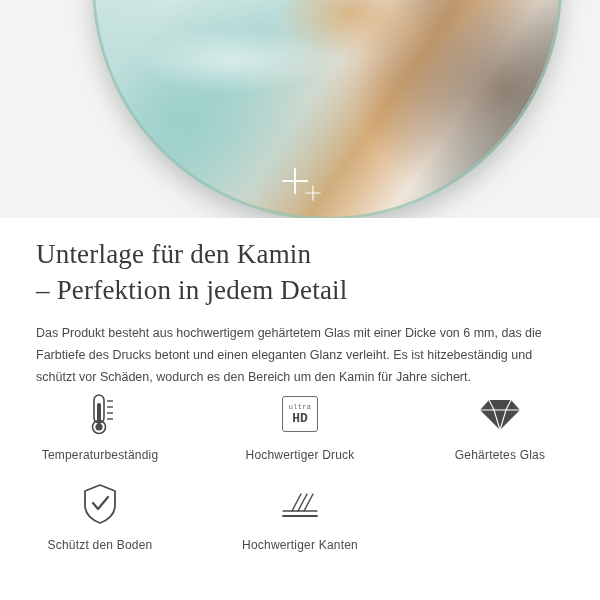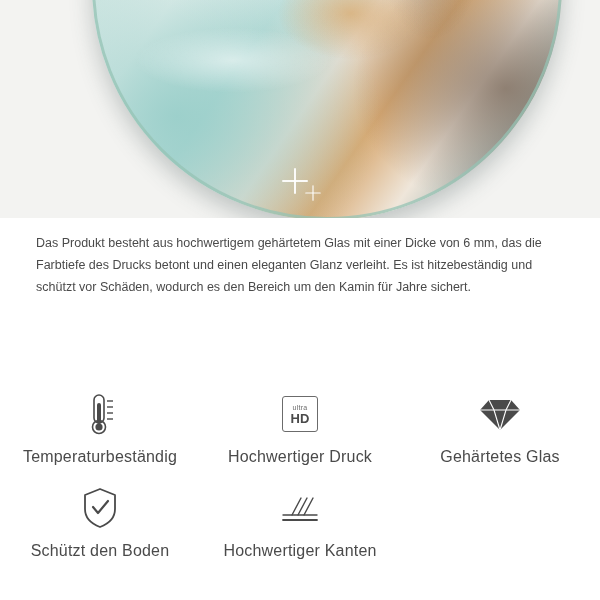--- a/index.html
+++ b/index.html
@@ -143,35 +143,36 @@
     justify-content: flex-start;
   }
   .feature-icon {
     height: 48px;
     display: flex;
     align-items: center;
     justify-content: center;
   }
   .feature-label {
     margin-top: 10px;
-    font-size: 16px;
+    font-size: 12px;
     color: #4a4a4a;
     text-align: center;
     letter-spacing: 0.2px;
   }
   .hd-box {
     width: 34px;
     height: 34px;
     border: 1.5px solid #6b6b6b;
     border-radius: 3px;
     display: flex;
     flex-direction: column;
     align-items: center;
     justify-content: center;
     line-height: 1;
+    font-family: Liberation Mono, monospace;
   }
   .hd-top {
     font-size: 7px;
     color: #6b6b6b;
     letter-spacing: 0.3px;
   }
   .hd-bottom {
     font-size: 13px;
     font-weight: bold;
     color: #4a4a4a;
@@ -184,20 +185,24 @@
 <div class="page">
 
   <div class="hero">
     <div class="hero-plate"></div>
     <div class="hero-plate-edge"></div>
     <div class="hero-sparkle sparkle-1"></div>
     <div class="hero-sparkle sparkle-2"></div>
   </div>
 
   <div class="content">
+    <h1 class="headline">
+      <span class="line">Unterlage für den Kamin</span>
+      <span class="line">– Perfektion in jedem Detail</span>
+    </h1>
     <p class="paragraph">Das Produkt besteht aus hochwertigem gehärtetem Glas mit einer Dicke von 6 mm, das die Farbtiefe des Drucks betont und einen eleganten Glanz verleiht. Es ist hitzebeständig und schützt vor Schäden, wodurch es den Bereich um den Kamin für Jahre sichert.</p>
   </div>
 
   <div class="features">
 
     <div class="feature">
       <div class="feature-icon">
         <svg width="44" height="46" viewBox="0 0 44 46" aria-hidden="true">
           <rect x="16" y="4" width="10" height="28" rx="5" fill="none" stroke="#4a4a4a" stroke-width="1.6"></rect>
           <circle cx="21" cy="36" r="6.5" fill="none" stroke="#4a4a4a" stroke-width="1.6"></circle>

